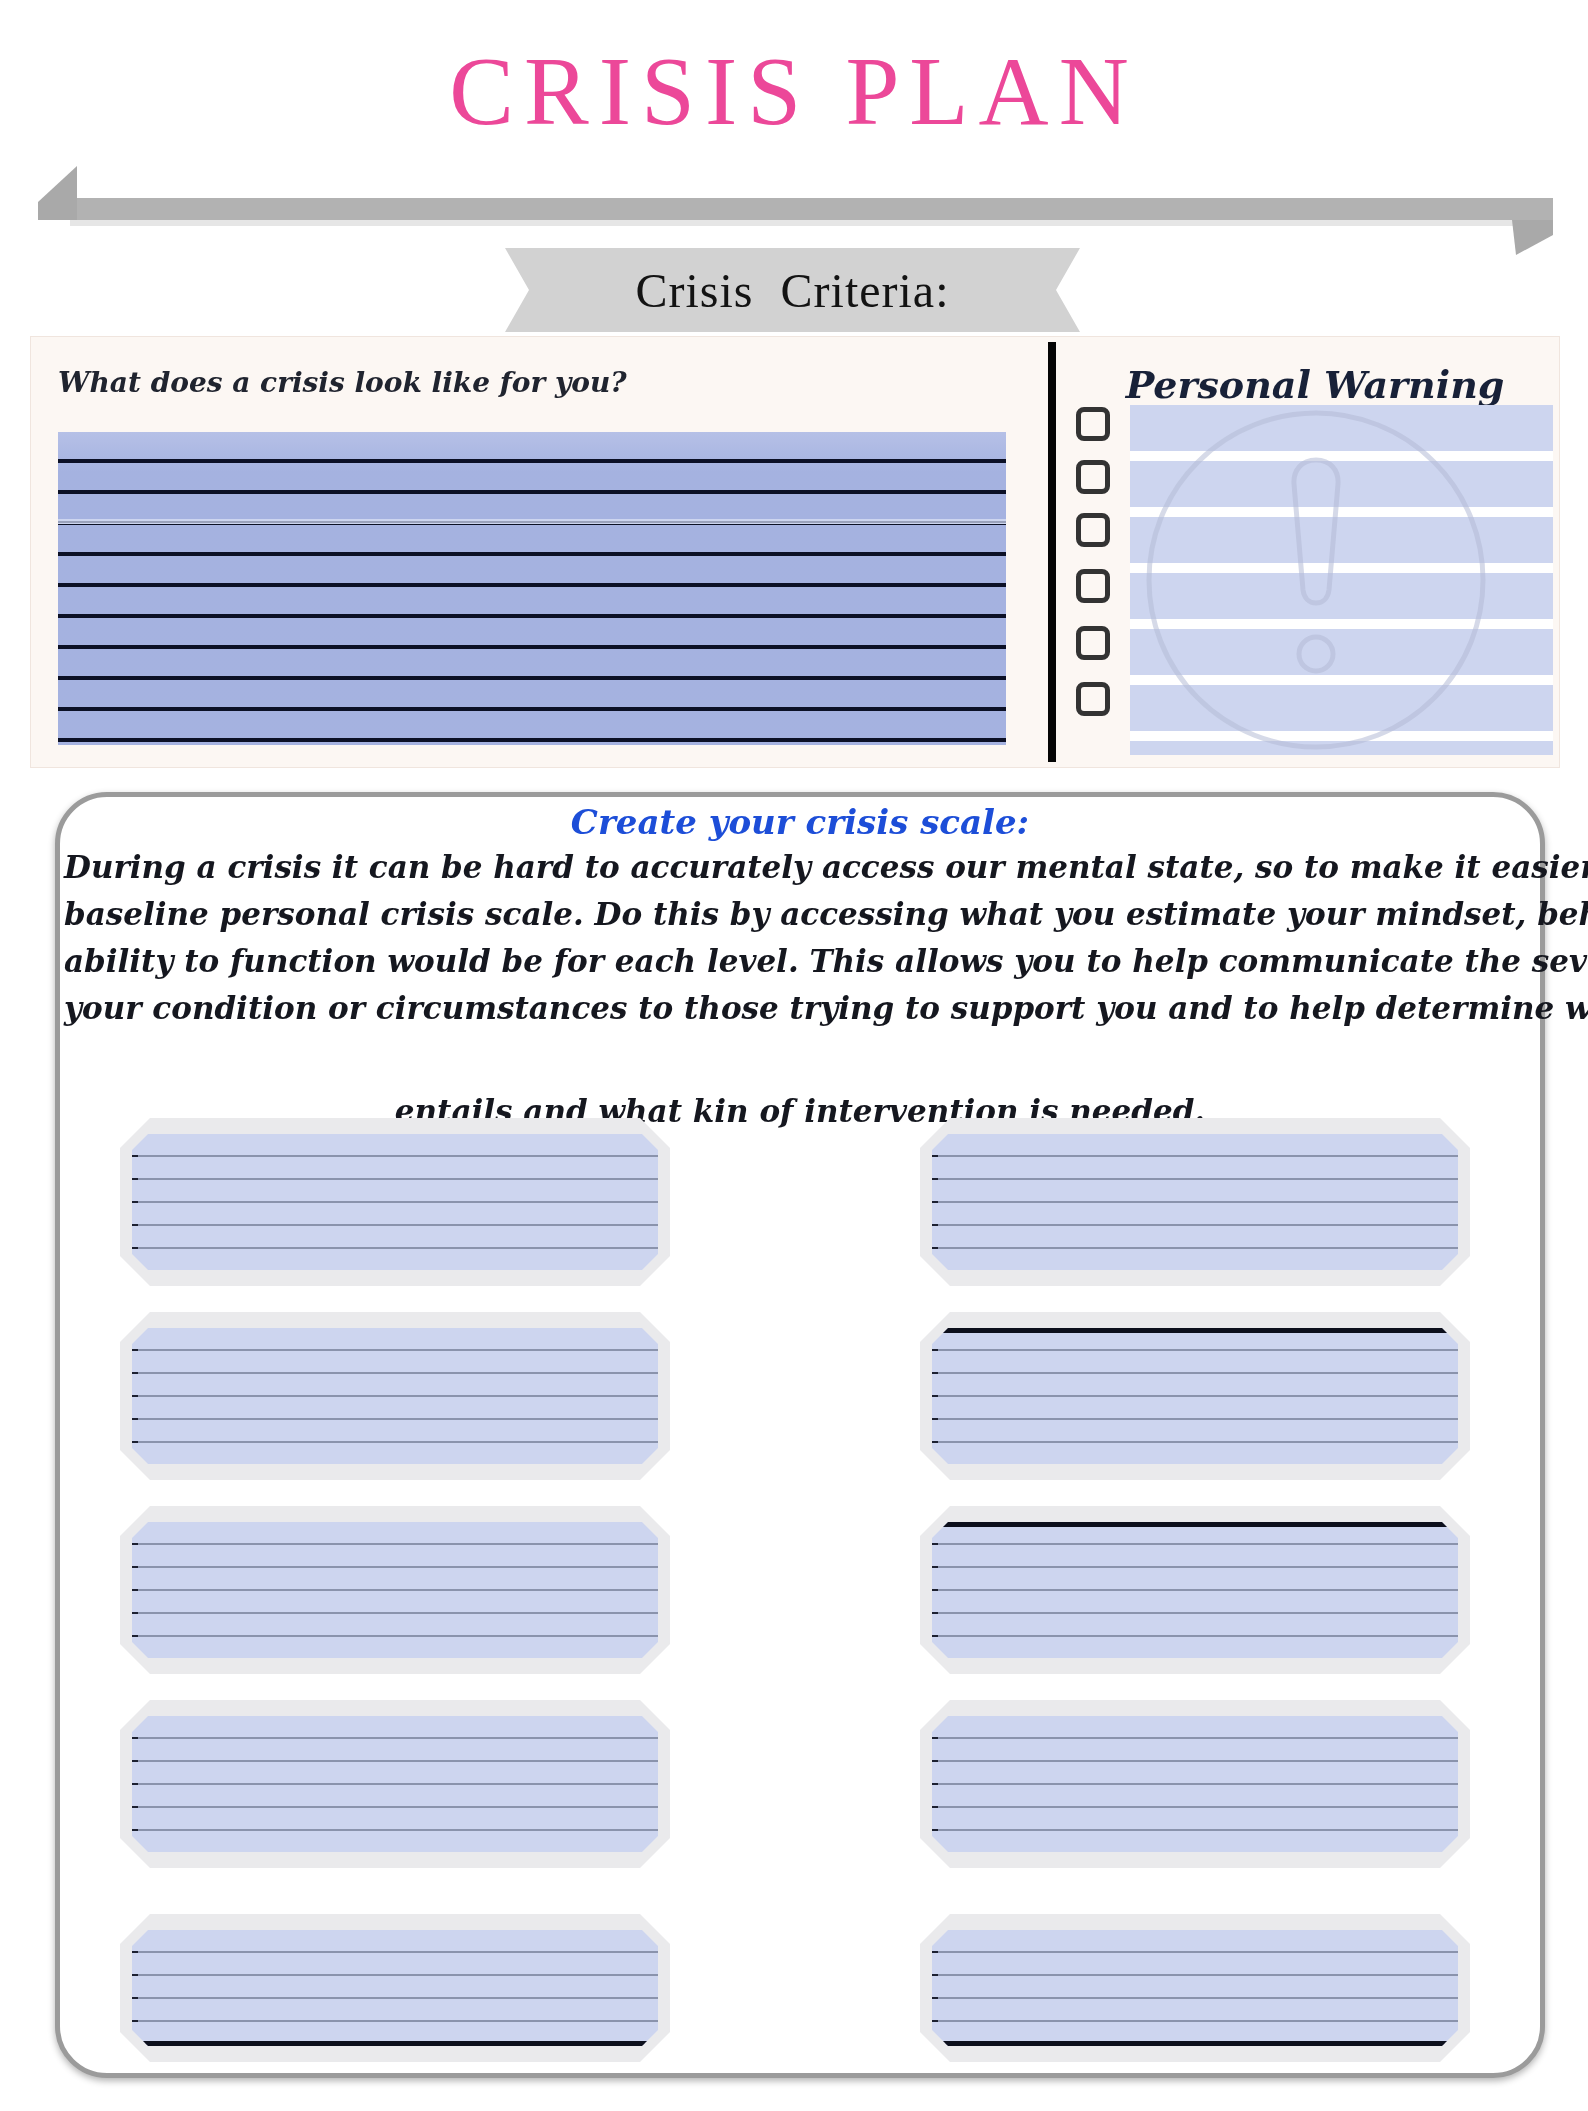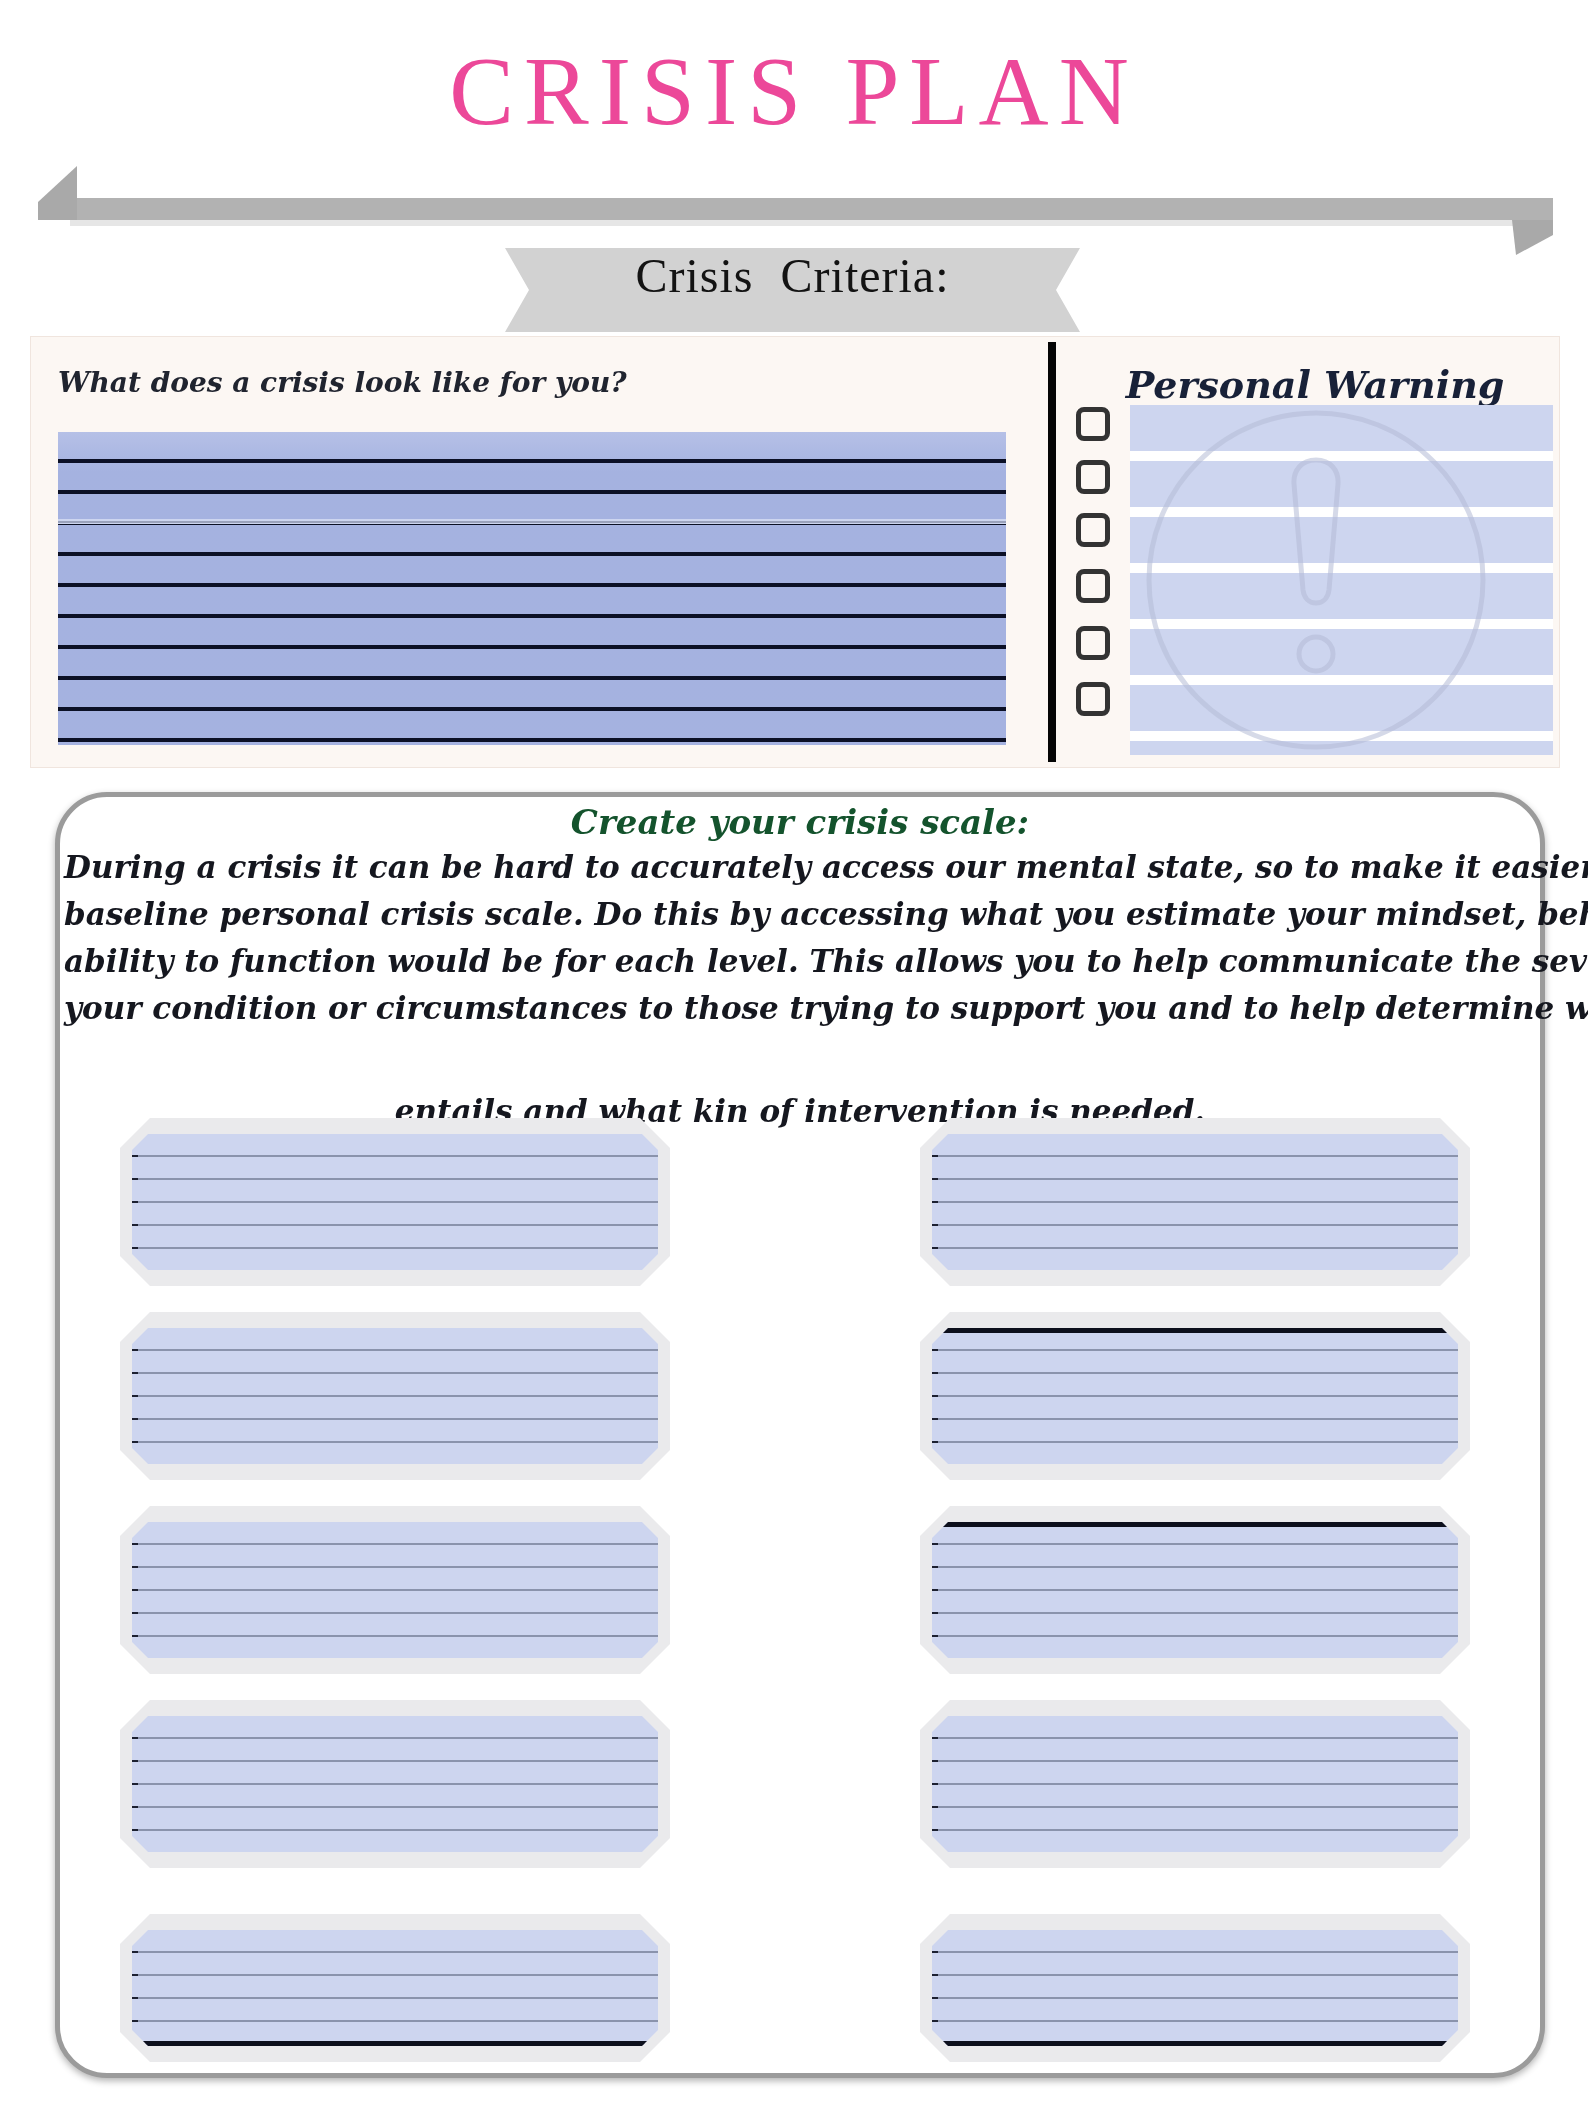--- a/index.html
+++ b/index.html
@@ -10,21 +10,21 @@
   .title{position:absolute;top:36px;left:0;width:100%;text-align:center;
          font-family:"Liberation Serif", serif;font-weight:400;font-size:97px;
          letter-spacing:10px;color:#ec4899;}
 
   
   .band-svg{position:absolute;top:150px;left:0;}
 
   
   .ribbon{position:absolute;left:505px;top:248px;width:575px;height:84px;background:#d2d2d2;
           clip-path:polygon(0 0,100% 0,calc(100% - 24px) 50%,100% 100%,0 100%,24px 50%);
-          display:flex;justify-content:center;}
+          display:flex;align-items:center;justify-content:center;}
   .ribbon span{font-family:"Liberation Serif", serif;font-size:48px;color:#131313;
                word-spacing:14px;letter-spacing:1px;}
 
   
   .criteria{position:absolute;left:30px;top:336px;width:1528px;height:430px;
             background:#fcf7f3;border:1px solid #f0e5de;}
   .prompt{position:absolute;left:58px;top:366px;font-size:28px;font-weight:700;font-style:italic;
           color:#20242f;font-family:"DejaVu Serif", serif;}
   .criteria-lines{position:absolute;left:58px;top:432px;width:948px;height:313px;
           background-color:#cdd5ef;
@@ -43,21 +43,21 @@
   .cb1{top:407px;} .cb2{top:460px;} .cb3{top:513px;} .cb4{top:569px;} .cb5{top:626px;} .cb6{top:682px;}
   .pws-lines{position:absolute;left:1130px;top:405px;width:423px;height:350px;
           background:repeating-linear-gradient(to bottom,#cdd5ef 0,#cdd5ef 46px,#ffffff 46px,#ffffff 56px);}
   .watermark{position:absolute;left:1138px;top:402px;}
 
   
   .bigbox{position:absolute;left:55px;top:792px;width:1490px;height:1286px;box-sizing:border-box;
           border:5px solid #9b9b9b;border-radius:52px;background:#ffffff;
           box-shadow:0 3px 7px rgba(0,0,0,.3);}
   .scale-heading{position:absolute;left:64px;top:802px;width:1472px;text-align:center;
-          font-size:34px;font-weight:700;font-style:italic;color:#14532d;
+          font-size:34px;font-weight:700;font-style:italic;color:#1d4ed8;
           font-family:"DejaVu Serif", serif;}
   .desc-line{position:absolute;left:64px;width:1472px;text-align:center;white-space:nowrap;
           font-size:31px;font-weight:700;font-style:italic;color:#15171f;
           font-family:"DejaVu Serif", serif;}
   .dl1{top:849px;} .dl2{top:896px;} .dl3{top:943px;} .dl4{top:990px;} .dl5{top:1066px;margin-top:27px;}
 
   
   .sbox{position:absolute;width:550px;height:168px;background:#eaeaec;
         clip-path:polygon(30px 0,calc(100% - 30px) 0,100% 30px,100% calc(100% - 30px),
                   calc(100% - 30px) 100%,30px 100%,0 calc(100% - 30px),0 30px);}

